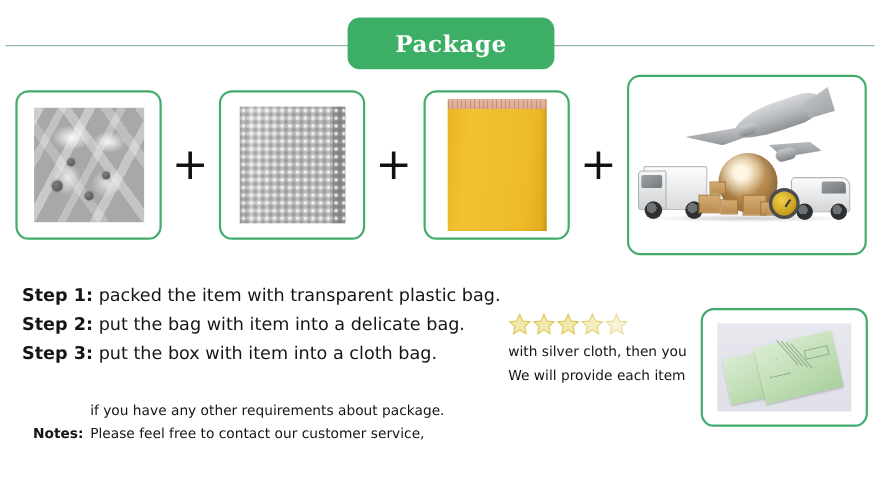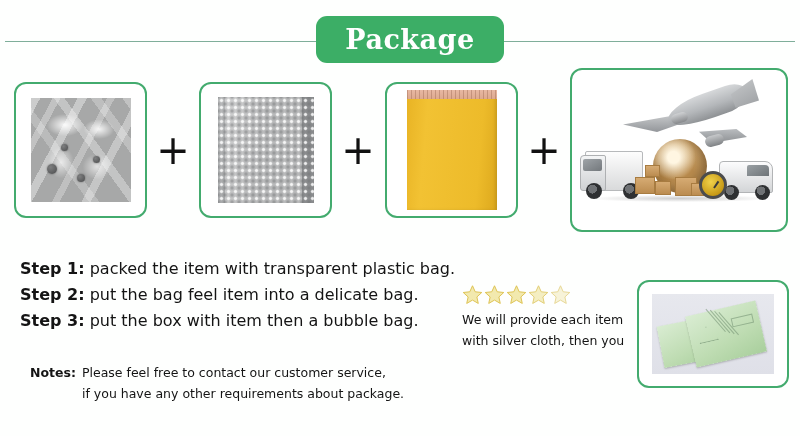--- a/index.html
+++ b/index.html
@@ -50,21 +50,21 @@
     height: 47px;
     background: #3cae66;
     border-radius: 11px;
     display: flex;
     align-items: center;
     justify-content: center;
   }
   .header-pill-text {
     font-family: "DejaVu Serif", "Liberation Serif", serif;
     font-weight: 700;
-    font-size: 27px;
+    font-size: 21px;
     color: #ffffff;
     letter-spacing: 0.5px;
     line-height: 1;
   }
 
   
   .strip {
     position: absolute;
     left: 0;
     top: 64px;
@@ -509,35 +509,35 @@
     </div>
   </div>
 
   <div class="steps">
     <div class="step-line">
       <span class="step-label">Step 1:</span>
       <span class="step-text">packed the item with transparent plastic bag.</span>
     </div>
     <div class="step-line">
       <span class="step-label">Step 2:</span>
-      <span class="step-text">put the bag feel item into a delicate bag.</span>
+      <span class="step-text">put the bag with item into a delicate bag.</span>
     </div>
     <div class="step-line">
       <span class="step-label">Step 3:</span>
-      <span class="step-text">put the box with item then a bubble bag.</span>
+      <span class="step-text">put the box with item into a cloth bag.</span>
     </div>
   </div>
 
   <div class="notes">
+    <div class="notes-row notes-l2">
+      <span>if you have any other requirements about package.</span>
+    </div>
     <div class="notes-row">
       <span class="notes-label">Notes:</span>
       <span>Please feel free to contact our customer service,</span>
-    </div>
-    <div class="notes-row notes-l2">
-      <span>if you have any other requirements about package.</span>
     </div>
   </div>
 
   <div class="cloth-block">
     <div class="stars">
       <svg class="star" viewBox="0 0 24 24">
         <polygon points="12,2 15.1,8.9 22.6,9.7 17,14.8 18.6,22.2 12,18.4 5.4,22.2 7,14.8 1.4,9.7 8.9,8.9" fill="#f2e9ae" stroke="#ddc24f" stroke-width="1.1"></polygon>
       </svg>
       <svg class="star" viewBox="0 0 24 24">
         <polygon points="12,2 15.1,8.9 22.6,9.7 17,14.8 18.6,22.2 12,18.4 5.4,22.2 7,14.8 1.4,9.7 8.9,8.9" fill="#f2e9ae" stroke="#ddc24f" stroke-width="1.1"></polygon>
@@ -545,22 +545,22 @@
       <svg class="star" viewBox="0 0 24 24">
         <polygon points="12,2 15.1,8.9 22.6,9.7 17,14.8 18.6,22.2 12,18.4 5.4,22.2 7,14.8 1.4,9.7 8.9,8.9" fill="#f2e9ae" stroke="#ddc24f" stroke-width="1.1"></polygon>
       </svg>
       <svg class="star" viewBox="0 0 24 24">
         <polygon points="12,2 15.1,8.9 22.6,9.7 17,14.8 18.6,22.2 12,18.4 5.4,22.2 7,14.8 1.4,9.7 8.9,8.9" fill="#f4eec2" stroke="#e1cc70" stroke-width="1.1"></polygon>
       </svg>
       <svg class="star" viewBox="0 0 24 24">
         <polygon points="12,2 15.1,8.9 22.6,9.7 17,14.8 18.6,22.2 12,18.4 5.4,22.2 7,14.8 1.4,9.7 8.9,8.9" fill="#f7f3d8" stroke="#e6d694" stroke-width="1.1"></polygon>
       </svg>
     </div>
+    <div class="cloth-line">with silver cloth, then you</div>
     <div class="cloth-line">We will provide each item</div>
-    <div class="cloth-line">with silver cloth, then you</div>
   </div>
 
   <div class="cloth-box">
     <div class="photo-cloth">
       <div class="cloth-sheet s1"></div>
       <div class="cloth-sheet s2">
         <span class="cloth-tri"></span>
         <span class="cloth-mark m1"></span>
         <span class="cloth-mark m2"></span>
         <span class="cloth-mark m3"></span>

